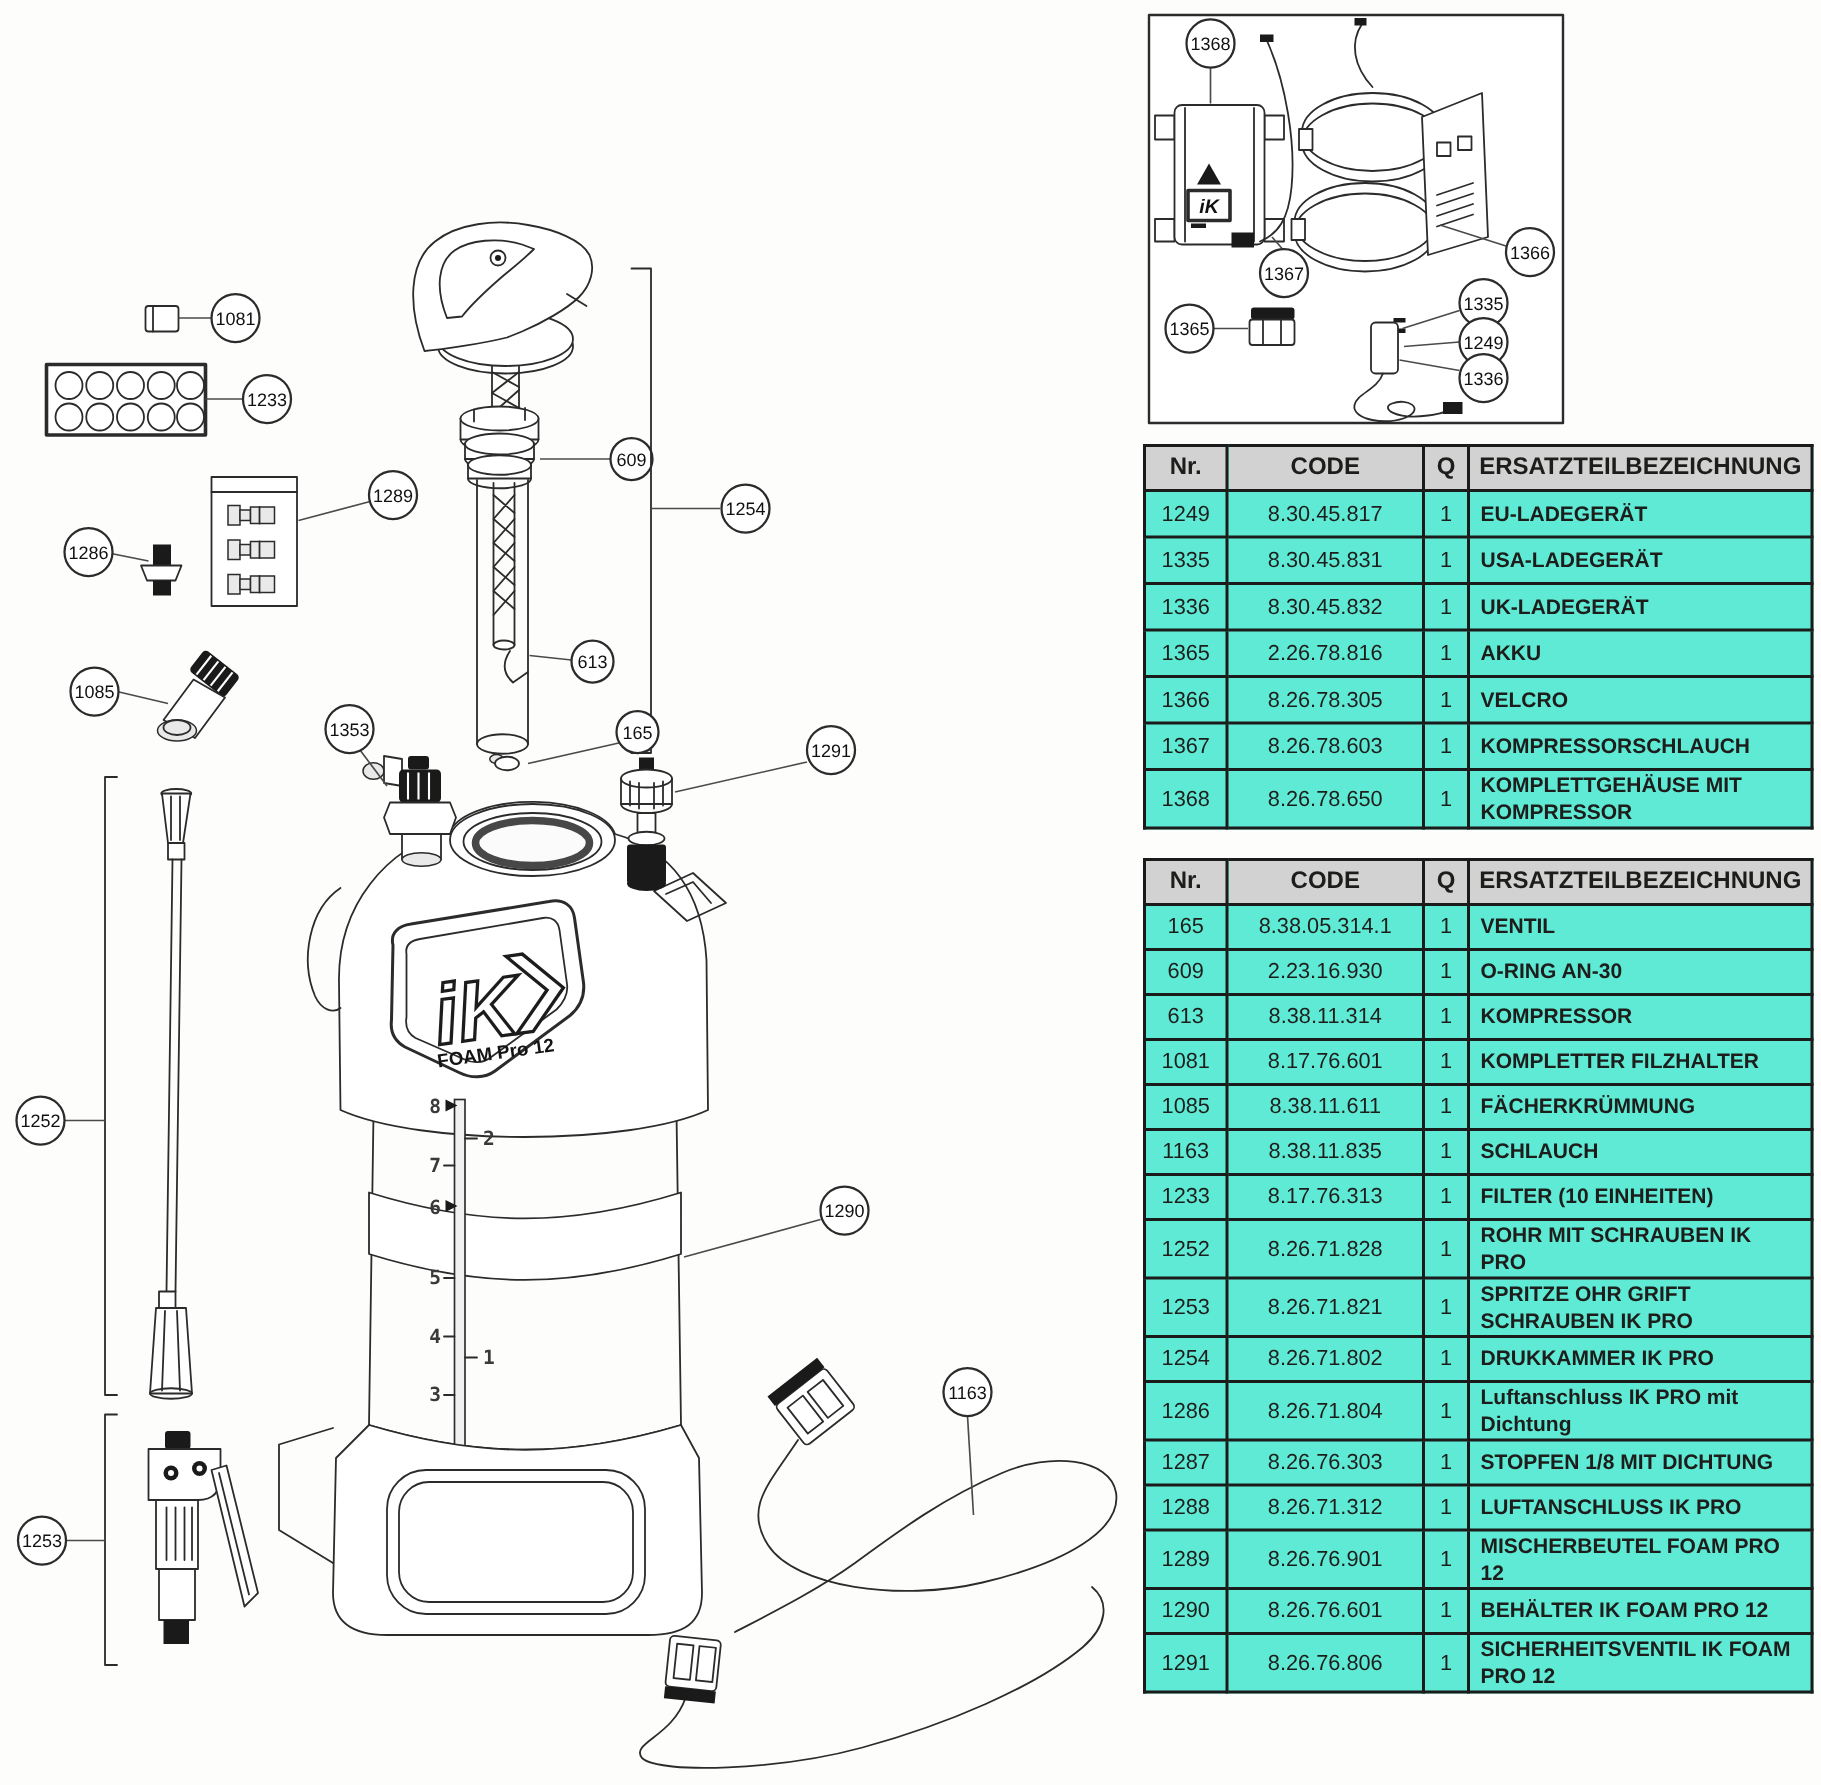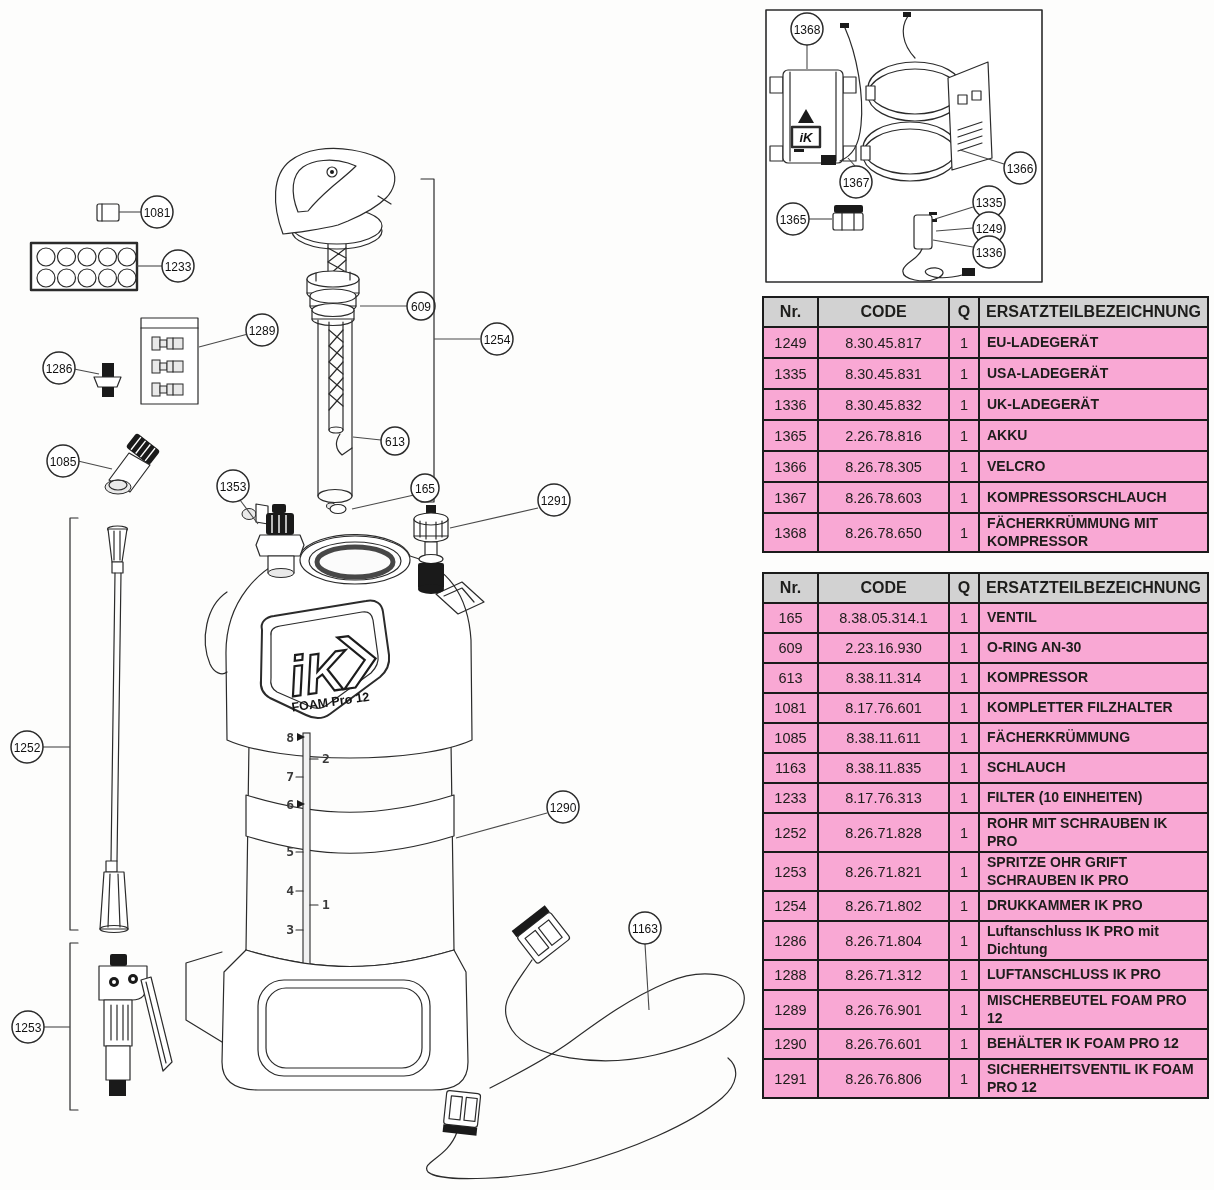--- a/index.html
+++ b/index.html
@@ -8,21 +8,21 @@
   svg{position:absolute;left:0;top:0;}
   svg .ln{stroke:#2b2b2b;stroke-width:1.2;fill:none;stroke-linecap:round;stroke-linejoin:round;}
   svg .wf{stroke:#2b2b2b;stroke-width:1.2;fill:#ffffff;stroke-linejoin:round;}
   svg .gf{stroke:#2b2b2b;stroke-width:1;fill:#e9e9e9;}
   svg .bf{fill:#1a1a1a;stroke:none;}
   svg .ldr{stroke:#4a4a4a;stroke-width:1.1;fill:none;}
   svg .co{fill:#ffffff;stroke:#2b2b2b;stroke-width:1.5;}
   svg .ct{font-family:"Liberation Sans",sans-serif;font-size:12px;fill:#111;text-anchor:middle;}
   svg .scaletxt{font-family:"DejaVu Sans Mono",monospace;font-weight:bold;font-size:13px;fill:#3a3a3a;}
   svg .rib{stroke:#ffffff;stroke-width:1.4;}
-  .parts-table{position:absolute;border-collapse:collapse;background:#f9a8d4;table-layout:fixed;padding-left:48px;}
+  .parts-table{position:absolute;border-collapse:collapse;background:#5eead4;table-layout:fixed;padding-left:48px;}
   .parts-table th,.parts-table td{border:2px solid #1b1b1b;overflow:hidden;}
   .parts-table th{background:#d2d2d2;font-weight:bold;font-size:16px;height:26px;text-align:center;padding:1px 4px;}
   .parts-table td{font-size:14.5px;text-align:center;padding:1px 4px;}
   .parts-table td.c3{text-align:left;font-size:14px;padding:1px 7px;line-height:1.25;font-weight:bold;}
   #table-kit{left:762px;top:296px;width:445px;}
   #table-parts{left:762px;top:572px;width:445px;}
   #table-kit td{height:27px;}
   #table-parts td{height:26px;}
   col.c0{width:55px;}col.c1{width:131px;}col.c2{width:30px;}col.c3{width:229px;}
 </style>
@@ -497,21 +497,21 @@
         <tr>
           <td class="c0">1367</td>
           <td class="c1">8.26.78.603</td>
           <td class="c2">1</td>
           <td class="c3">KOMPRESSORSCHLAUCH</td>
         </tr>
         <tr>
           <td class="c0">1368</td>
           <td class="c1">8.26.78.650</td>
           <td class="c2">1</td>
-          <td class="c3">FÄCHERKRÜMMUNG MIT KOMPRESSOR</td>
+          <td class="c3">KOMPLETTGEHÄUSE MIT KOMPRESSOR</td>
         </tr>
       </tbody>
 </table>
 
 <table id="table-parts" class="parts-table">
   <colgroup>
         <col class="c0">
         <col class="c1">
         <col class="c2">
         <col class="c3">
@@ -585,20 +585,26 @@
           <td class="c2">1</td>
           <td class="c3">DRUKKAMMER IK PRO</td>
         </tr>
         <tr>
           <td class="c0">1286</td>
           <td class="c1">8.26.71.804</td>
           <td class="c2">1</td>
           <td class="c3">Luftanschluss IK PRO mit Dichtung</td>
         </tr>
         <tr>
+          <td class="c0">1287</td>
+          <td class="c1">8.26.76.303</td>
+          <td class="c2">1</td>
+          <td class="c3">STOPFEN 1/8 MIT DICHTUNG</td>
+        </tr>
+        <tr>
           <td class="c0">1288</td>
           <td class="c1">8.26.71.312</td>
           <td class="c2">1</td>
           <td class="c3">LUFTANSCHLUSS IK PRO</td>
         </tr>
         <tr>
           <td class="c0">1289</td>
           <td class="c1">8.26.76.901</td>
           <td class="c2">1</td>
           <td class="c3">MISCHERBEUTEL FOAM PRO 12</td>

